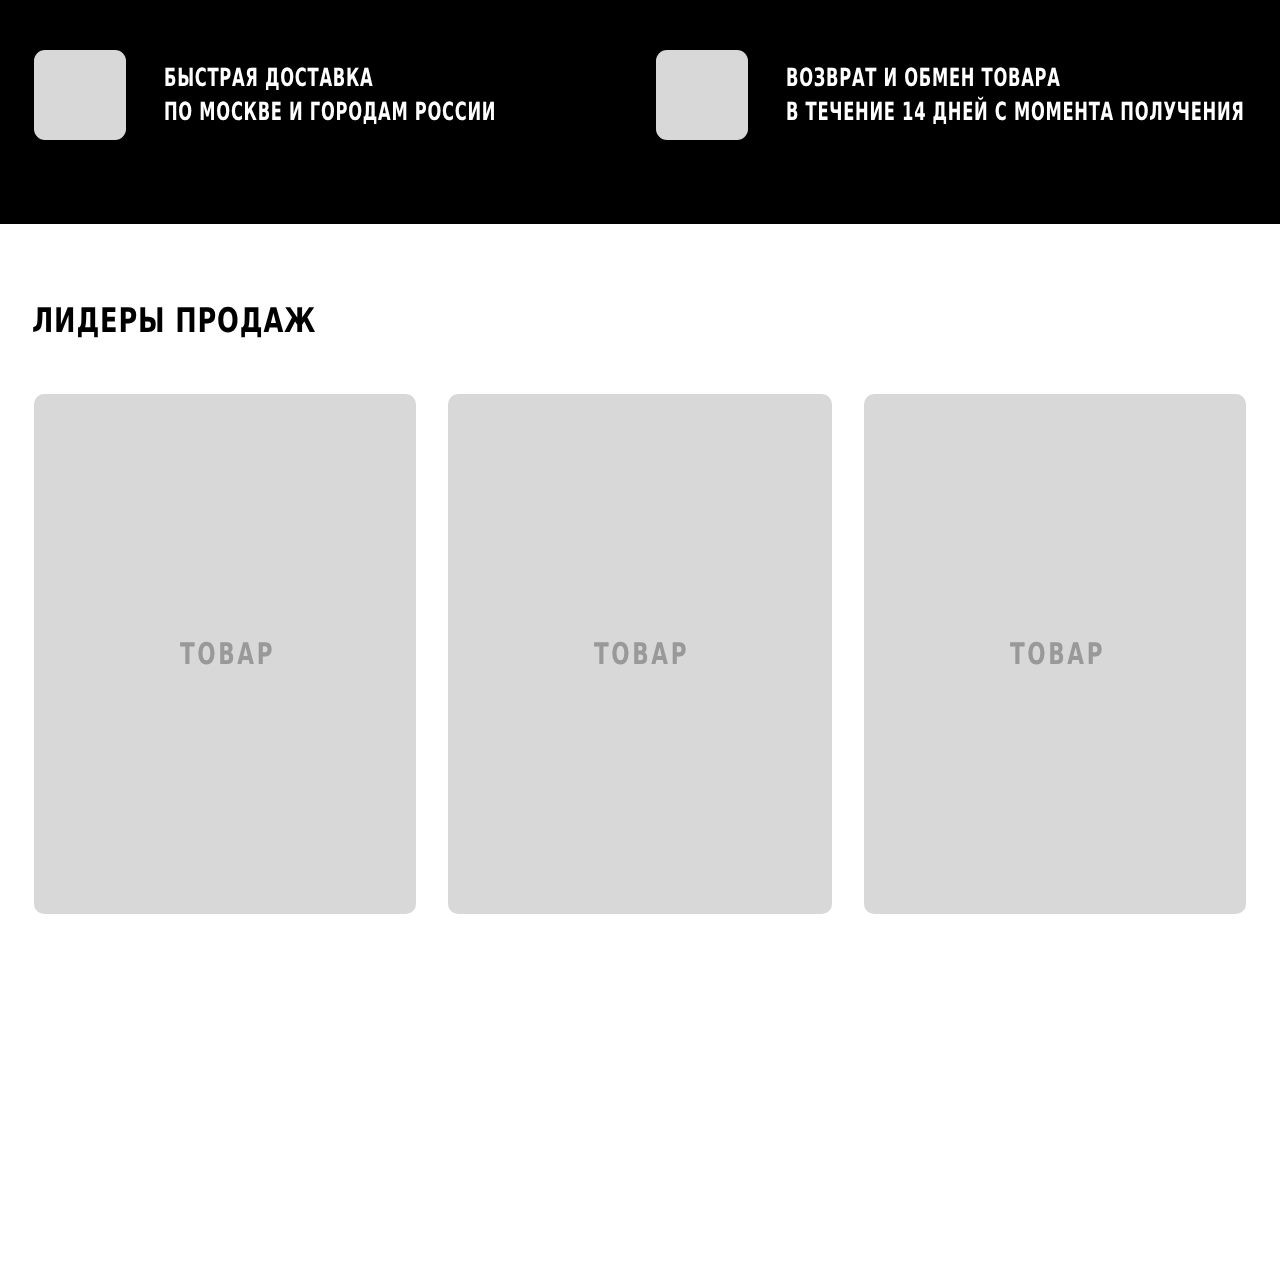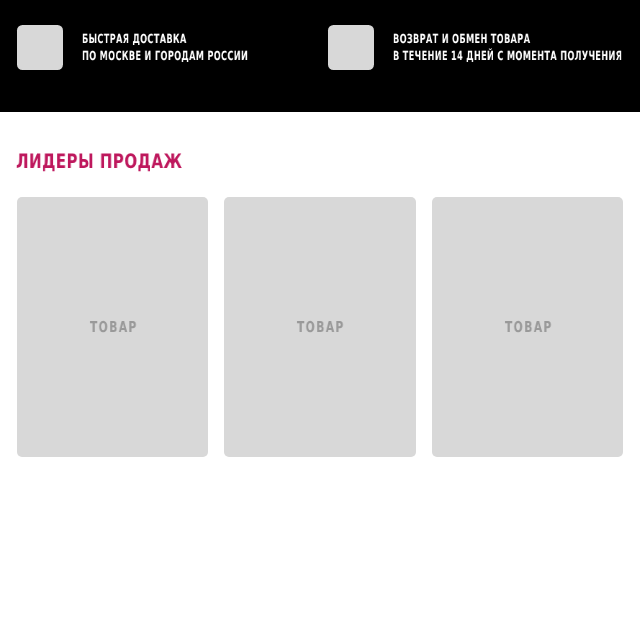--- a/index.html
+++ b/index.html
@@ -16,22 +16,22 @@
   .benefit-1{left:17.4px;top:25px;}
   .benefit-2{left:328.4px;top:25px;}
   .benefit-icon{width:45.4px;height:45px;border-radius:5.5px;background:#d8d8d8;flex:0 0 auto;}
   .benefit-text{margin-left:19.5px;padding-top:5px;color:#ffffff;}
   .benefit-line{font-size:12.6px;font-weight:bold;letter-spacing:0.5px;line-height:17px;
      white-space:nowrap;display:block;transform:scaleX(0.72);transform-origin:0 50%;
      will-change:transform;}
 
   
   .section{padding:0 17px;}
-  .section-title{margin:0;padding-top:38.5px;font-size:20px;font-weight:bold;
-     letter-spacing:0.5px;color:#be185d;line-height:20px;margin-left:-1px;}
+  .section-title{margin:0;padding-top:38.5px;font-size:17px;font-weight:bold;
+     letter-spacing:0.5px;color:#000000;line-height:20px;margin-left:-1px;}
   .section-title span{display:inline-block;transform:scaleX(0.838);transform-origin:0 50%;
      will-change:transform;}
 
   .cards{display:flex;gap:16px;margin-top:26.5px;}
   .card{flex:1 1 0;height:260px;background:#d8d8d8;border-radius:5px;
      display:flex;align-items:center;justify-content:center;text-align:center;}
   .card-label{font-size:15px;font-weight:bold;letter-spacing:1.65px;color:#999999;
      display:inline-block;transform:scaleX(0.80);transform-origin:50% 50%;will-change:transform;position:relative;top:0px;left:1px;}
 
   .btn-row{margin-top:37.5px;}

